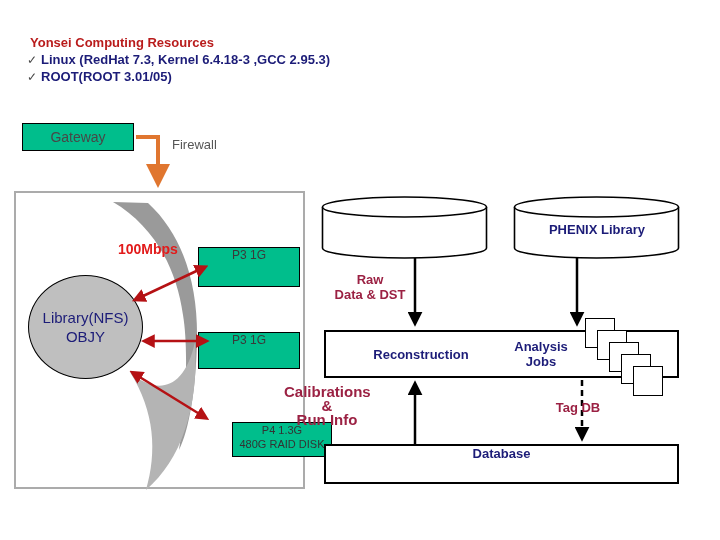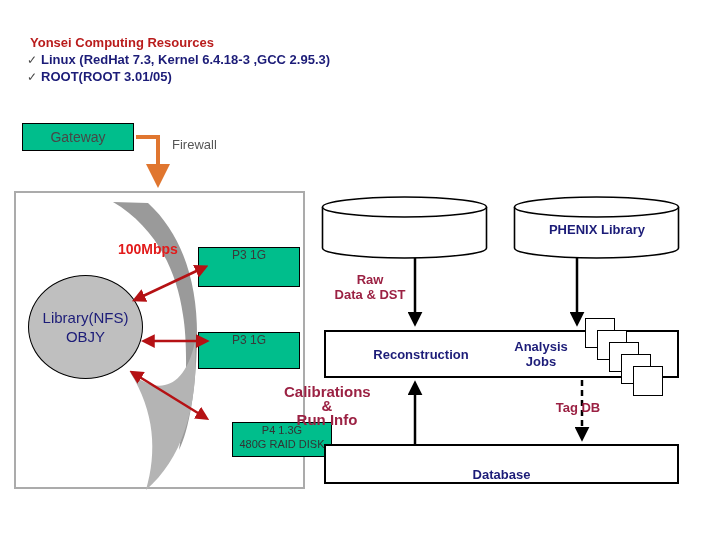--- a/index.html
+++ b/index.html
@@ -84,21 +84,21 @@
     display: flex; align-items: center; justify-content: center;
     color: #1C1C78; font-weight: bold; font-size: 13px;
   }
   .analysis-label {
     position: absolute; left: 160px; top: 0; width: 110px; height: 100%;
     display: flex; flex-direction: column; align-items: center; justify-content: center;
     color: #1C1C78; font-weight: bold; font-size: 13px; line-height: 15px;
   }
   .db-box {
     left: 324px; top: 444px; width: 355px; height: 40px;
-    display: flex; align-items: flex-end; justify-content: center;
+    display: flex; align-items: flex-start; justify-content: center;
     color: #1C1C78; font-weight: bold; font-size: 13px;
   }
 
   .job-square {
     width: 30px; height: 30px; background: #fff; border: 1px solid #000;
   }
 </style>
 </head>
 <body>
 

